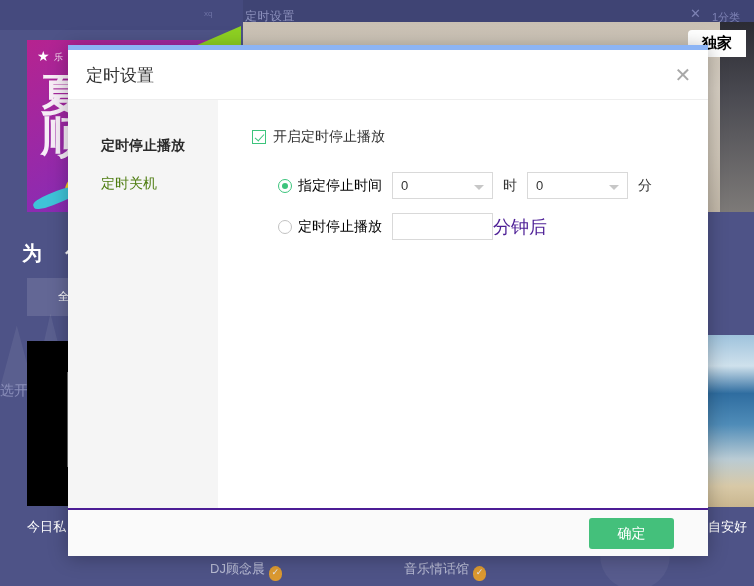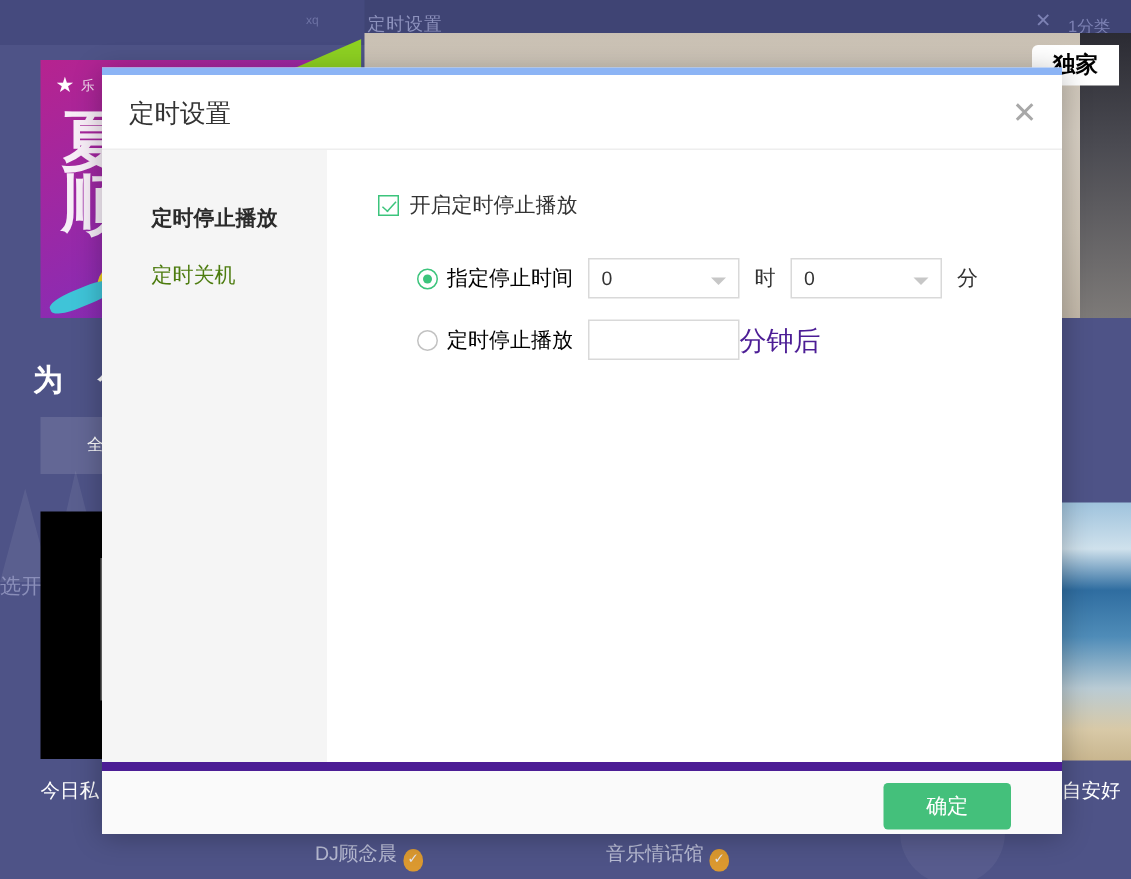--- a/index.html
+++ b/index.html
@@ -385,21 +385,21 @@
   .unit-after {
     font-size: 18px;
     color: #4c1d95;
   }
 
   .dlg-footer {
     position: absolute;
     left: 0; bottom: 0;
     width: 640px; height: 48px;
     background: #fafafa;
-    border-top: 6px solid #4c1d95;
+    border-top: 2px solid #4c1d95;
   }
   .btn-ok {
     position: absolute;
     right: 34px; top: 8px;
     width: 85px; height: 31px;
     background: #44c07b;
     color: #ffffff;
     font-size: 14px;
     border: none;
     border-radius: 3px;

